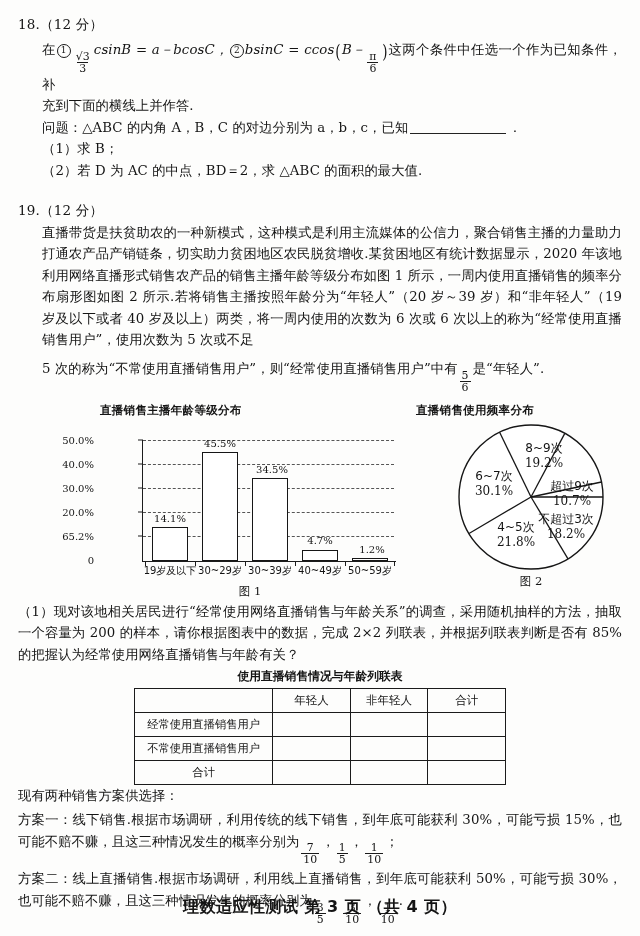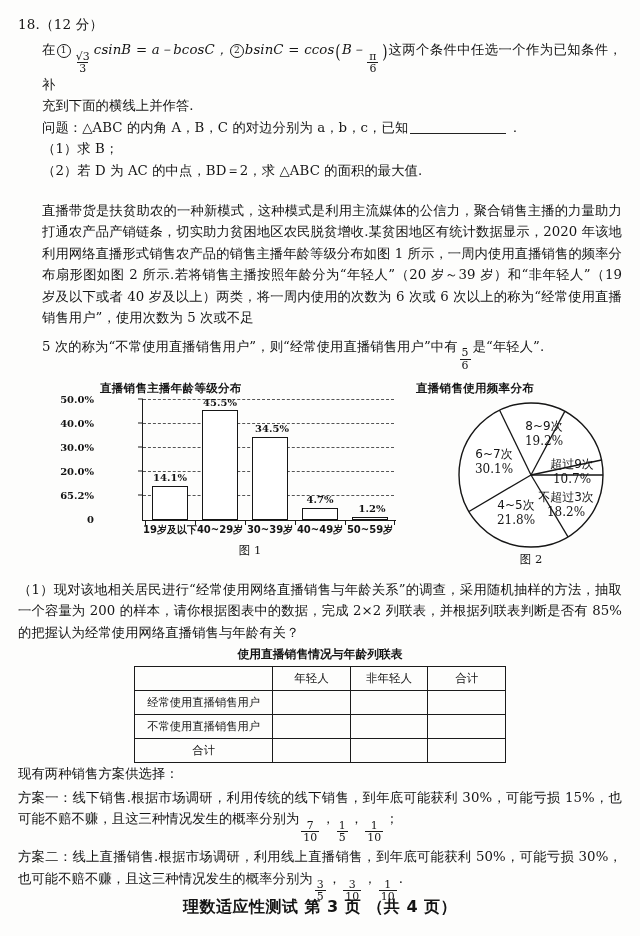--- a/index.html
+++ b/index.html
@@ -118,22 +118,21 @@
   .barchart {
     position: absolute;
     left: 82px;
     top: 0;
     width: 300px;
   }
   .bc-plot {
     position: relative;
     width: 296px;
     height: 122px;
-    margin-top: 3px;
-    font-weight: bold;
+    margin-top: 22px;
   }
   .bc-axis-y {
     position: absolute;
     left: 42px; top: 0; bottom: 0;
     width: 1px; background: #1c1c1c;
   }
   .bc-axis-x {
     position: absolute;
     left: 42px; right: 0; bottom: 0;
     height: 1px; background: #1c1c1c;
@@ -278,20 +277,21 @@
         <span>问题：△ABC 的内角 A，B，C 的对边分别为 a，b，c，已知</span><span class="blank-line"></span><span>．</span>
       </div>
 
       <div class="para indent">（1）求 B；</div>
       <div class="para indent">（2）若 D 为 AC 的中点，BD＝2，求 △ABC 的面积的最大值.</div>
     </div>
 
     <div style="height:18px"></div>
 
     <div>
+      <div class="qhead">19.（12 分）</div>
 
       <div class="para indent2">直播带货是扶贫助农的一种新模式，这种模式是利用主流媒体的公信力，聚合销售主播的力量助力打通农产品产销链条，切实助力贫困地区农民脱贫增收.某贫困地区有统计数据显示，2020 年该地利用网络直播形式销售农产品的销售主播年龄等级分布如图 1 所示，一周内使用直播销售的频率分布扇形图如图 2 所示.若将销售主播按照年龄分为“年轻人”（20 岁～39 岁）和“非年轻人”（19 岁及以下或者 40 岁及以上）两类，将一周内使用的次数为 6 次或 6 次以上的称为“经常使用直播销售用户”，使用次数为 5 次或不足</div>
 
       <div class="para indent2" style="margin-top:7px">
         <span>5 次的称为“不常使用直播销售用户”，则“经常使用直播销售用户”中有</span><span class="frac">
             <span class="num">5</span>
             <span class="den">6</span>
           </span><span>是“年轻人”.</span>
       </div>
 
@@ -336,21 +336,21 @@
             <div class="bc-vallab" style="left:272px; top:104px">1.2%</div>
 
             <div class="bc-xtick" style="left:45px"></div>
             <div class="bc-xtick" style="left:95px"></div>
             <div class="bc-xtick" style="left:145px"></div>
             <div class="bc-xtick" style="left:195px"></div>
             <div class="bc-xtick" style="left:245px"></div>
             <div class="bc-xtick" style="left:294px"></div>
 
             <div class="bc-xlab" style="left:70px">19岁及以下</div>
-            <div class="bc-xlab" style="left:120px">40~29岁</div>
+            <div class="bc-xlab" style="left:120px">30~29岁</div>
             <div class="bc-xlab" style="left:170px">30~39岁</div>
             <div class="bc-xlab" style="left:220px">40~49岁</div>
             <div class="bc-xlab" style="left:270px">50~59岁</div>
           </div>
           <div class="fig-caption" style="margin-top:22px">图 1</div>
         </div>
 
         <div class="piechart">
           <div class="fig-title">直播销售使用频率分布</div>
           <div class="pie-wrap">

